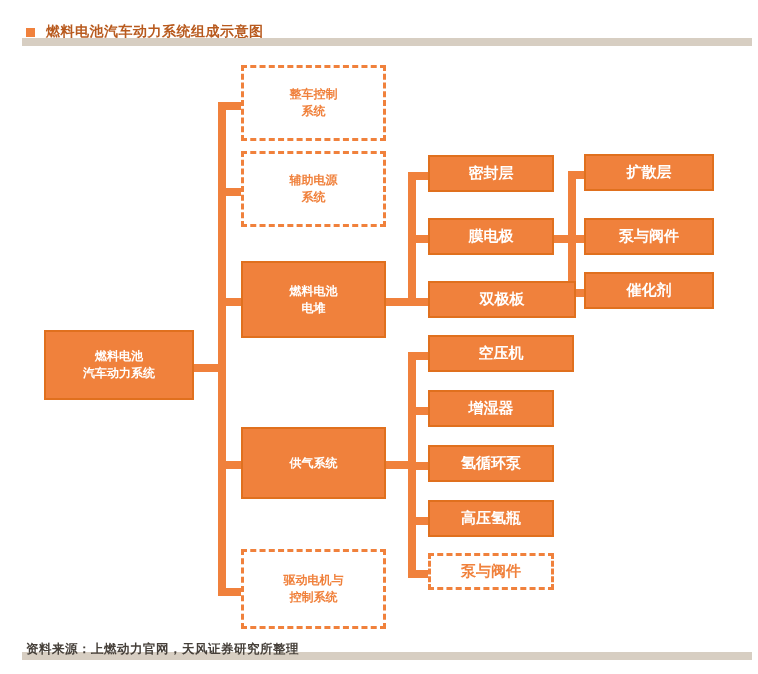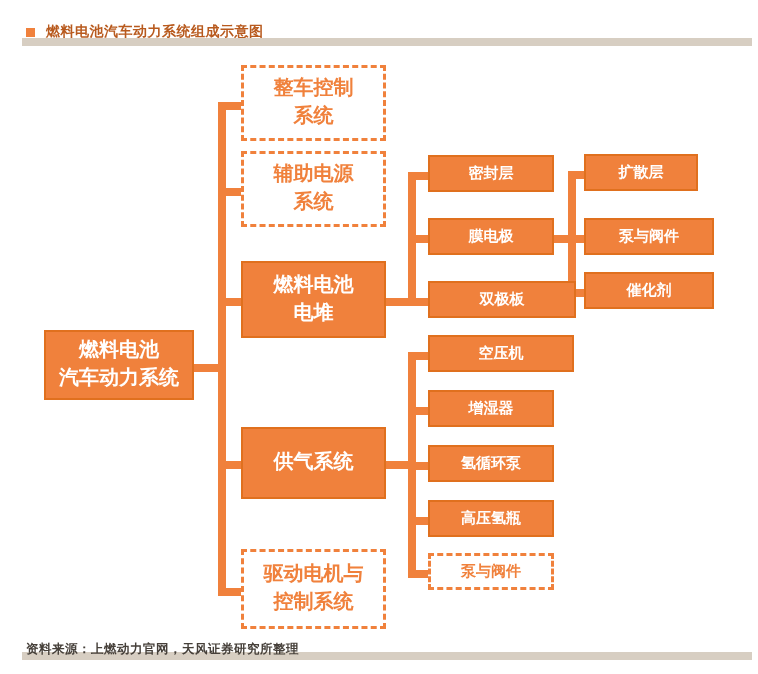--- a/index.html
+++ b/index.html
@@ -69,21 +69,21 @@
   .node.solid {
     background: var(--orange, #F0813C);
     border: 2px solid var(--orange-border, #E0701E);
     color: #ffffff;
   }
   .node.dashed {
     background: #ffffff;
     border: 3px dashed var(--orange, #F0813C);
     color: var(--orange, #F0813C);
   }
-  .big { font-size: 20px; font-family: Liberation Mono, monospace; }
+  .big { font-size: 12px; }
   .small { font-size: 15px; }
 </style>
 </head>
 <body>
 
 <div class="canvas">
 
   <div class="title-row">
     <span class="bullet"></span>
     <span class="title">燃料电池汽车动力系统组成示意图</span>
@@ -128,21 +128,21 @@
   <div class="node solid big" style="left:233px;top:253px;width:145px;height:77px">燃料电池
 电堆</div>
   <div class="node solid big" style="left:233px;top:419px;width:145px;height:72px">供气系统</div>
   <div class="node dashed big" style="left:233px;top:541px;width:145px;height:80px">驱动电机与
 控制系统</div>
 
   <div class="node solid small" style="left:420px;top:147px;width:126px;height:37px">密封层</div>
   <div class="node solid small" style="left:420px;top:210px;width:126px;height:37px">膜电极</div>
   <div class="node solid small" style="left:420px;top:273px;width:148px;height:37px">双极板</div>
 
-  <div class="node solid small" style="left:576px;top:146px;width:114px;height:37px">扩散层</div>
+  <div class="node solid small" style="left:576px;top:146px;width:130px;height:37px">扩散层</div>
   <div class="node solid small" style="left:576px;top:210px;width:130px;height:37px">泵与阀件</div>
   <div class="node solid small" style="left:576px;top:264px;width:130px;height:37px">催化剂</div>
 
   <div class="node solid small" style="left:420px;top:327px;width:146px;height:37px">空压机</div>
   <div class="node solid small" style="left:420px;top:382px;width:126px;height:37px">增湿器</div>
   <div class="node solid small" style="left:420px;top:437px;width:126px;height:37px">氢循环泵</div>
   <div class="node solid small" style="left:420px;top:492px;width:126px;height:37px">高压氢瓶</div>
   <div class="node dashed small" style="left:420px;top:545px;width:126px;height:37px">泵与阀件</div>
 
   <div class="hr hr-bottom"></div>

